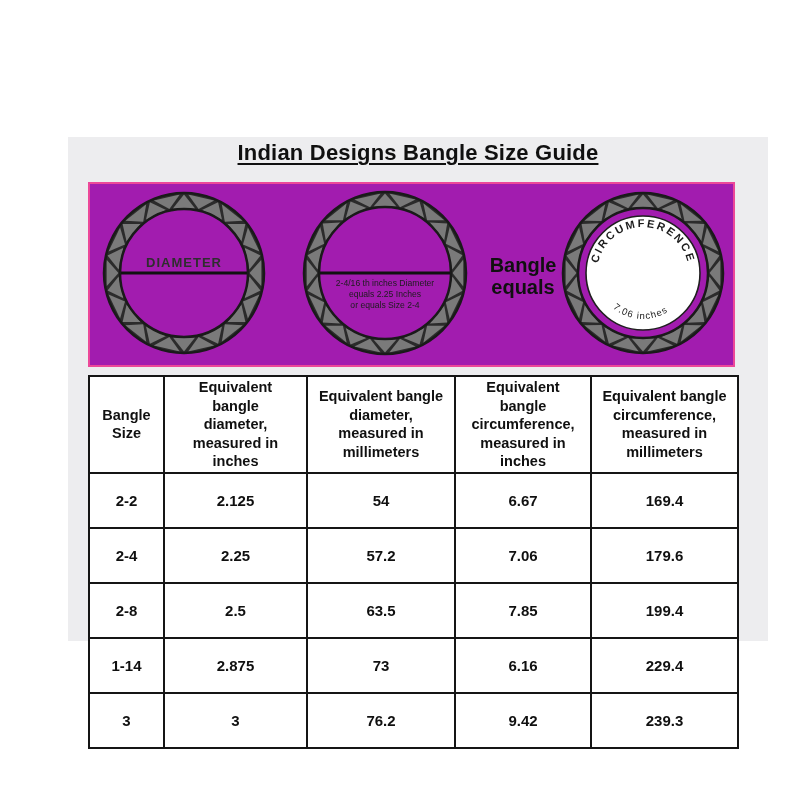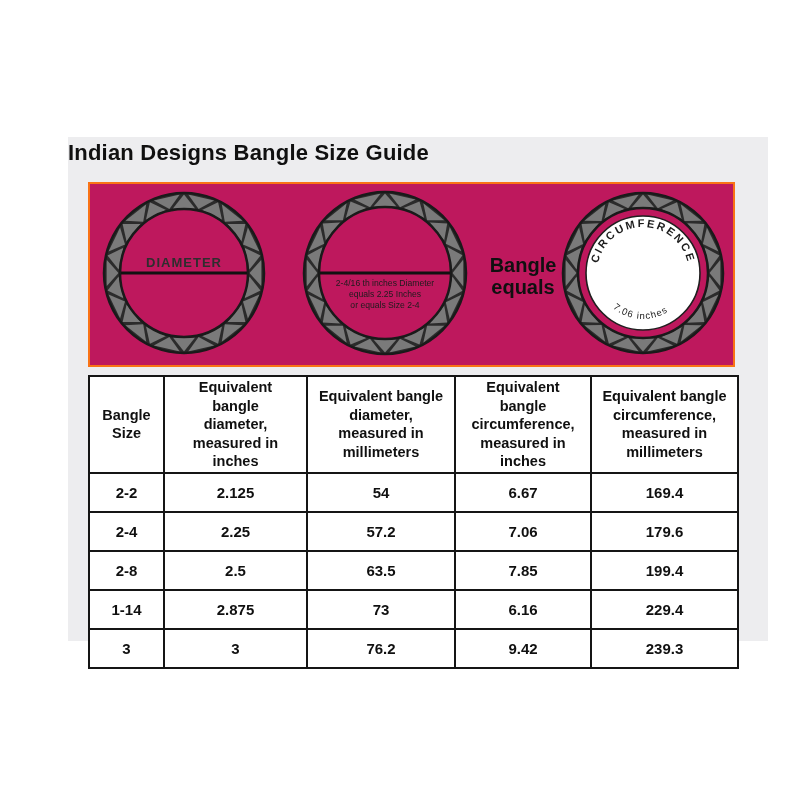--- a/index.html
+++ b/index.html
@@ -5,28 +5,28 @@
   html,body{margin:0;padding:0;}
   body{
     width:800px;height:800px;background:#ffffff;position:relative;
     font-family:"Liberation Sans",sans-serif;overflow:hidden;
   }
   .panel{
     position:absolute;left:68px;top:137px;width:700px;height:504px;
     background:#ededef;
   }
   .title{
-    margin:0;padding-top:3px;
+    margin:0;padding-top:3px;text-align:center;
     font-size:22px;font-weight:bold;color:#101010;
-    text-decoration-thickness:2px;text-underline-offset:3px;
+    text-decoration:underline;text-decoration-thickness:2px;text-underline-offset:3px;
     letter-spacing:.2px;
   }
   .diagram-box{
     position:absolute;left:20px;top:45px;width:643px;height:181px;
-    background:#be185d;border:2px solid #f97316;
+    background:#a21caf;border:2px solid #ec4899;
   }
   .diagram-box svg{position:absolute;left:0;top:0;}
   .bangle-equals{
     position:absolute;left:388px;top:70px;width:90px;
     font-size:20px;font-weight:bold;line-height:1.1;color:#101010;text-align:center;
   }
   .bangle-equals div{white-space:nowrap;}
   .diam-label{font-size:13px;font-weight:600;letter-spacing:1px;fill:#2e2e2e;}
   .note-line{font-size:8.6px;fill:#1c1c1c;}
   .curve-top{font-size:11px;font-weight:600;letter-spacing:2.2px;fill:#1c1c1c;}
@@ -36,21 +36,21 @@
     border-collapse:collapse;table-layout:fixed;background:#ffffff;
   }
   .size-table th,.size-table td{
     border:2px solid #151515;text-align:center;color:#101010;overflow:hidden;
   }
   .size-table th{
     font-size:14.5px;font-weight:bold;line-height:1.28;
     white-space:pre-line;height:81px;vertical-align:middle;padding:1px 9px;
   }
   .size-table td{
-    font-size:15px;font-weight:bold;height:21px;line-height:21px;padding:8px 2px;margin-top:22px;
+    font-size:15px;font-weight:bold;height:21px;line-height:21px;padding:16px 2px;margin-top:22px;
   }
 </style>
 </head>
 <body>
 
 <div class="panel">
 
   <h1 class="title">Indian Designs Bangle Size Guide</h1>
 
   <div class="diagram-box">

